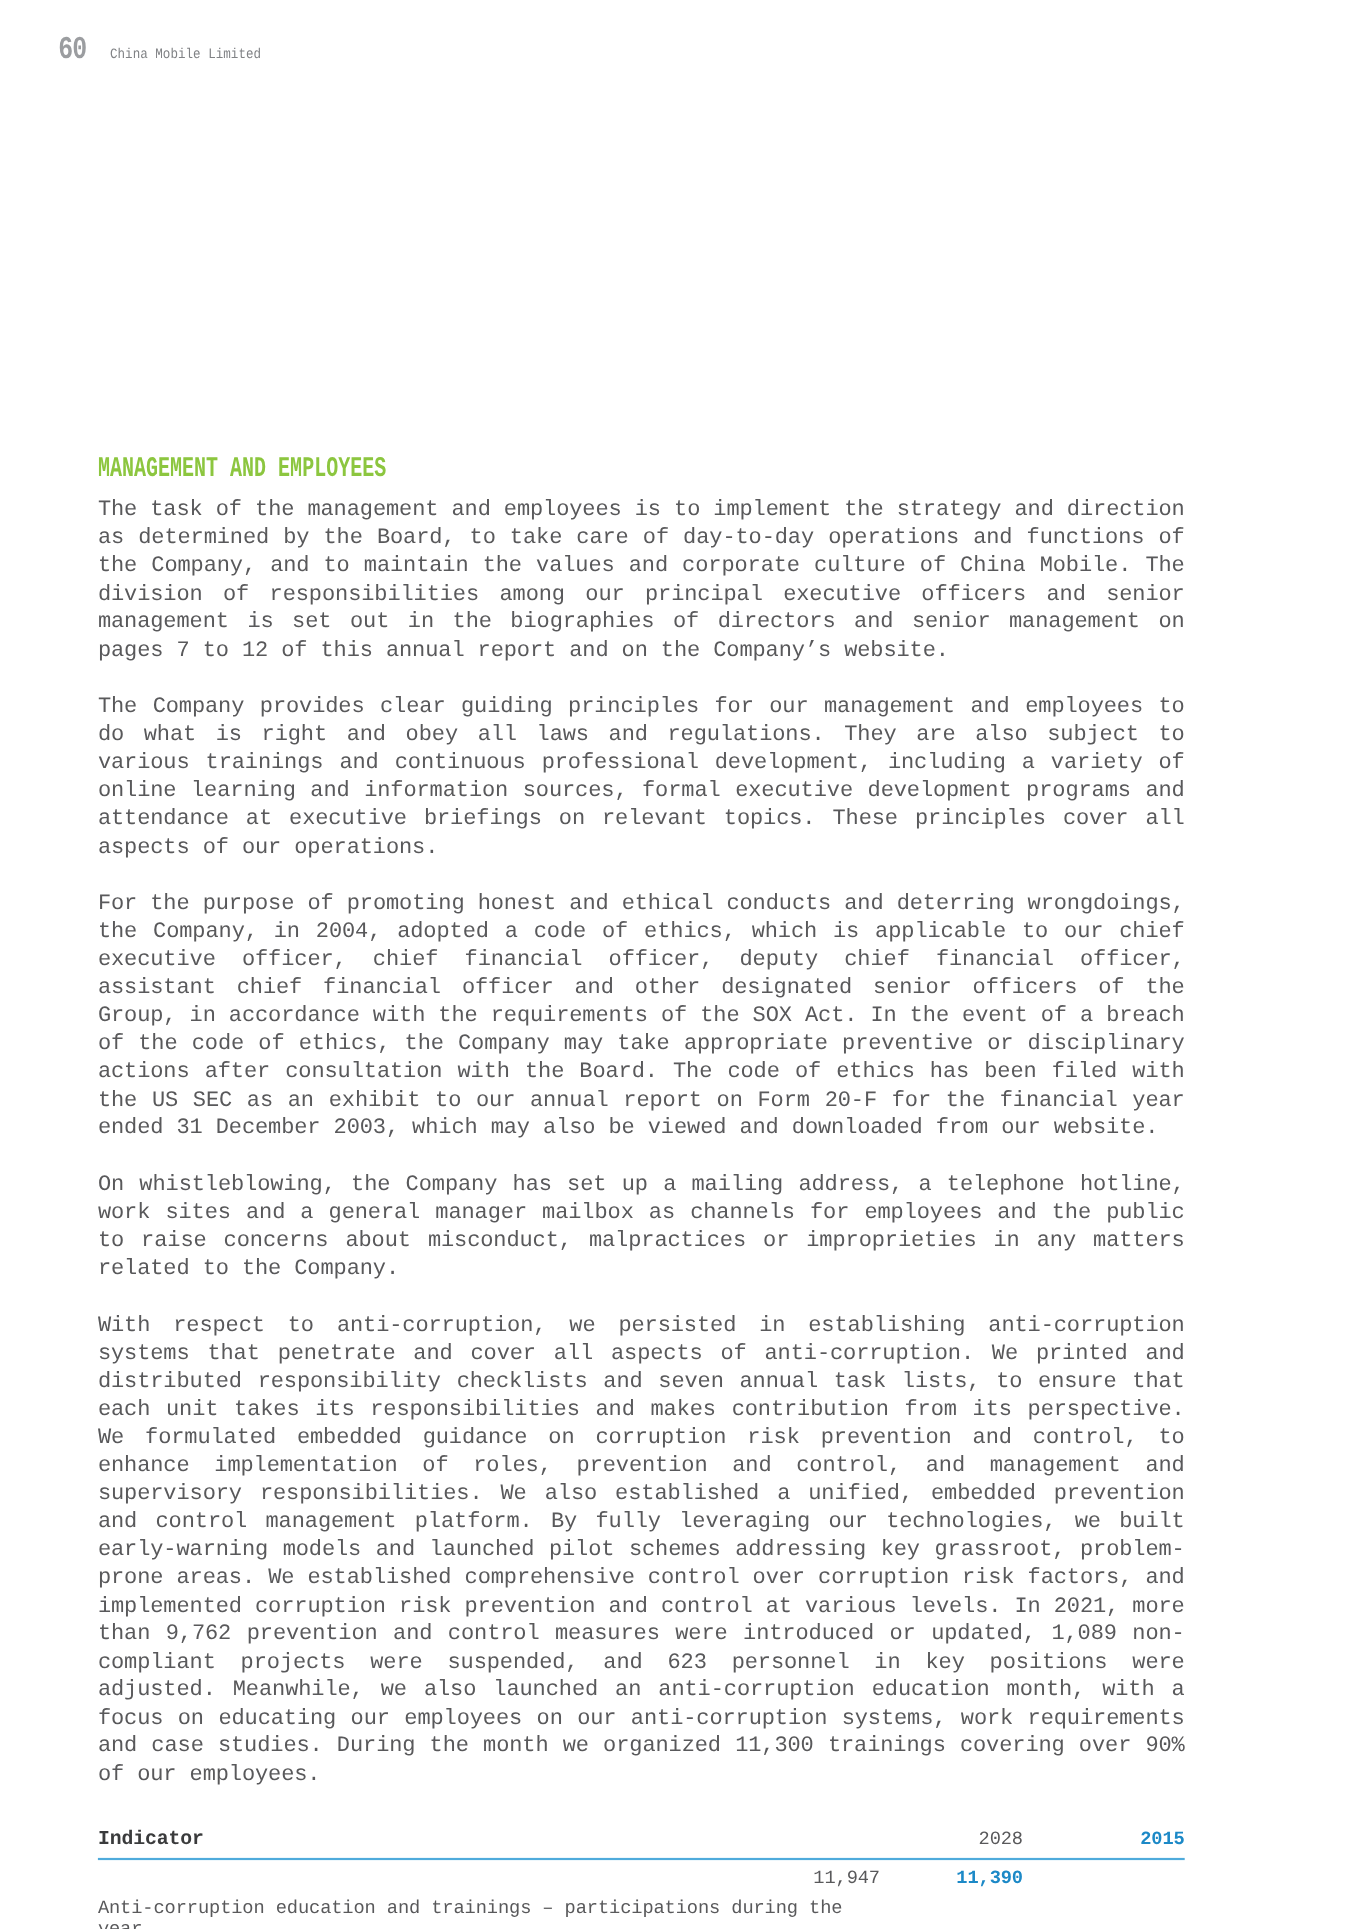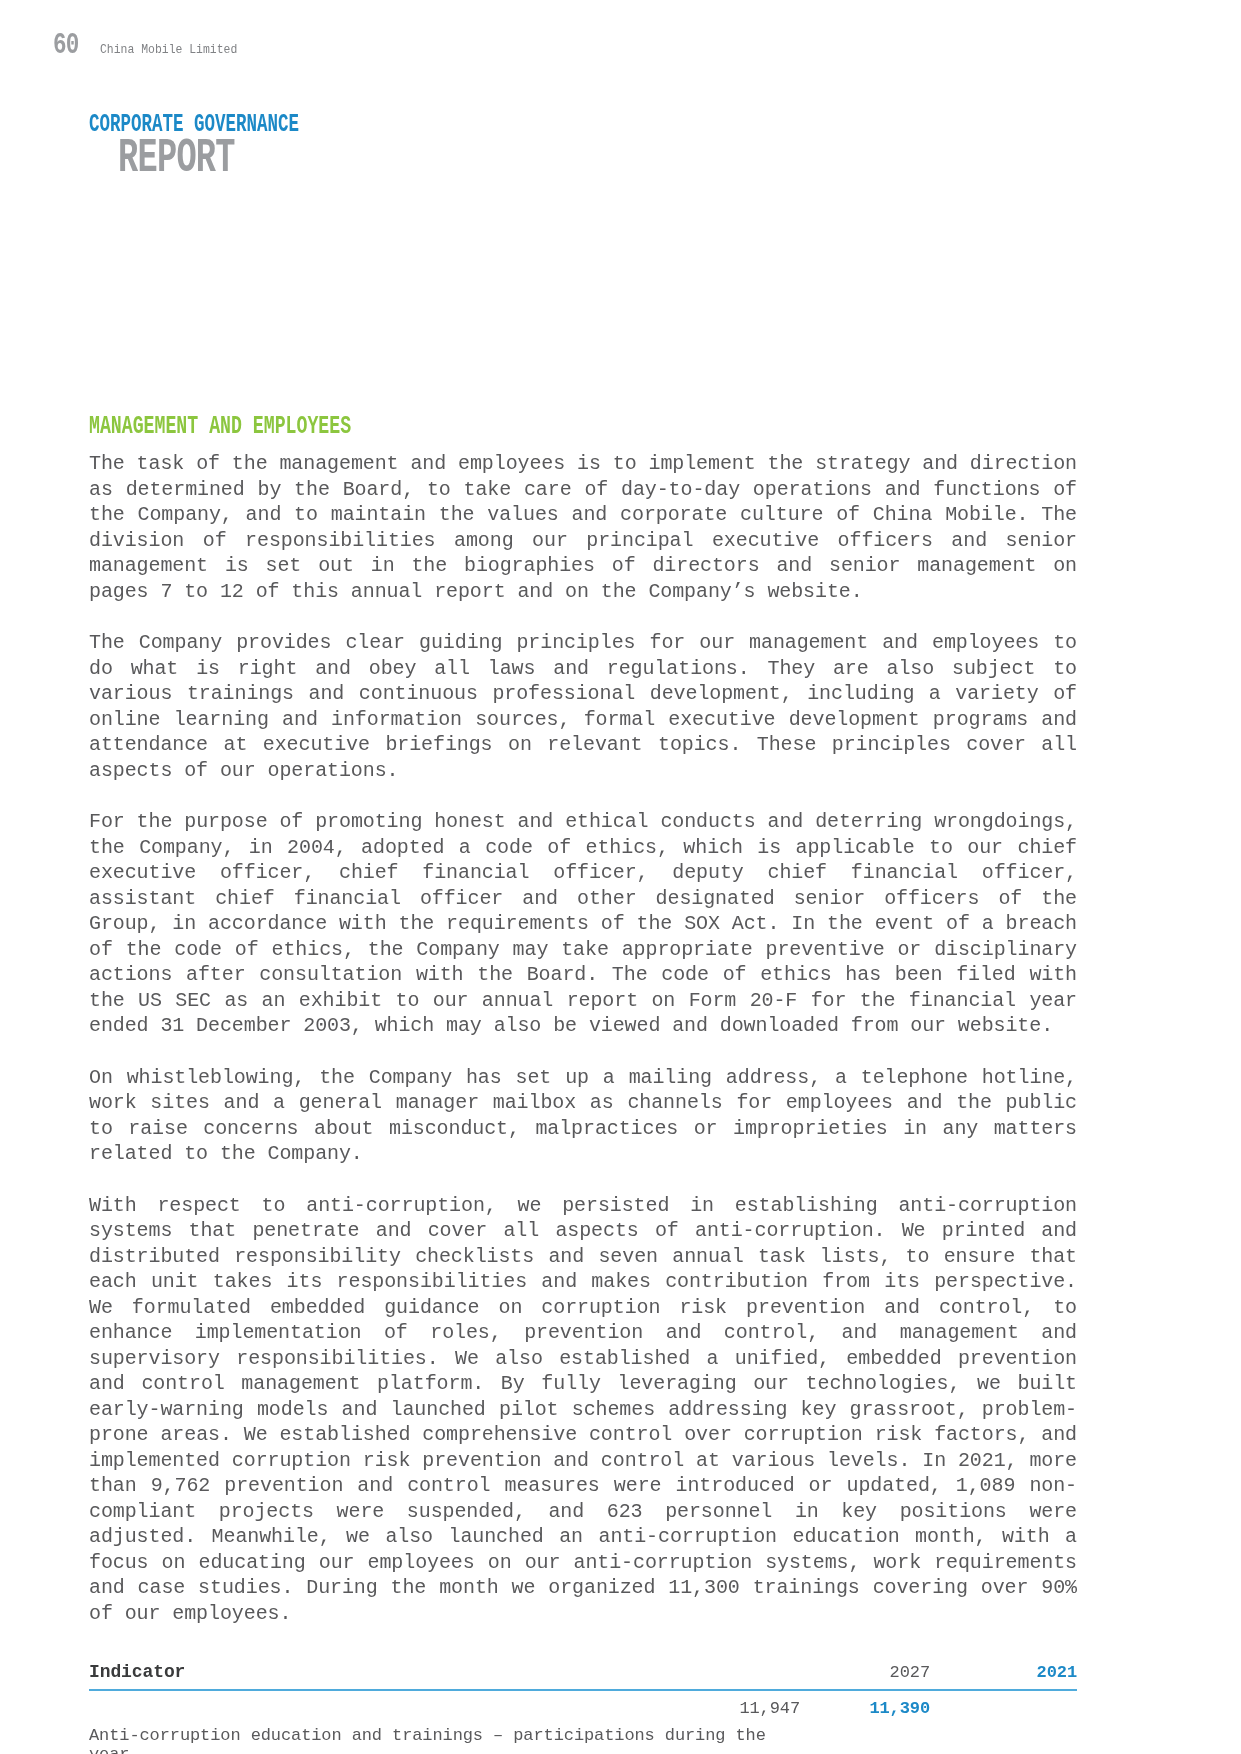--- a/index.html
+++ b/index.html
@@ -80,42 +80,38 @@
   .sub-label{padding-left:17px;}
 </style>
 </head>
 <body>
 
 <div class="page">
 
   <div class="page-num">60</div>
   <div class="company-name">China Mobile Limited</div>
 
-  <div class="title-block">
-    <div class="title-line1">CORPORATE GOVERNANCE</div>
-    <div class="title-line2">REPORT</div>
-  </div>
 
   <div class="content">
 
     <div class="h-green">MANAGEMENT AND EMPLOYEES</div>
 
     <p>The task of the management and employees is to implement the strategy and direction as determined by the Board, to take care of day-to-day operations and functions of the Company, and to maintain the values and corporate culture of China Mobile. The division of responsibilities among our principal executive officers and senior management is set out in the biographies of directors and senior management on pages 7 to 12 of this annual report and on the Company’s website.</p>
     <p>The Company provides clear guiding principles for our management and employees to do what is right and obey all laws and regulations. They are also subject to various trainings and continuous professional development, including a variety of online learning and information sources, formal executive development programs and attendance at executive briefings on relevant topics. These principles cover all aspects of our operations.</p>
 
 
     <p>For the purpose of promoting honest and ethical conducts and deterring wrongdoings, the Company, in 2004, adopted a code of ethics, which is applicable to our chief executive officer, chief financial officer, deputy chief financial officer, assistant chief financial officer and other designated senior officers of the Group, in accordance with the requirements of the SOX Act. In the event of a breach of the code of ethics, the Company may take appropriate preventive or disciplinary actions after consultation with the Board. The code of ethics has been filed with the US SEC as an exhibit to our annual report on Form 20-F for the financial year ended 31 December 2003, which may also be viewed and downloaded from our website.</p>
     <p>On whistleblowing, the Company has set up a mailing address, a telephone hotline, work sites and a general manager mailbox as channels for employees and the public to raise concerns about misconduct, malpractices or improprieties in any matters related to the Company.</p>
     <p>With respect to anti-corruption, we persisted in establishing anti-corruption systems that penetrate and cover all aspects of anti-corruption. We printed and distributed responsibility checklists and seven annual task lists, to ensure that each unit takes its responsibilities and makes contribution from its perspective. We formulated embedded guidance on corruption risk prevention and control, to enhance implementation of roles, prevention and control, and management and supervisory responsibilities. We also established a unified, embedded prevention and control management platform. By fully leveraging our technologies, we built early-warning models and launched pilot schemes addressing key grassroot, problem-prone areas. We established comprehensive control over corruption risk factors, and implemented corruption risk prevention and control at various levels. In 2021, more than 9,762 prevention and control measures were introduced or updated, 1,089 non-compliant projects were suspended, and 623 personnel in key positions were adjusted. Meanwhile, we also launched an anti-corruption education month, with a focus on educating our employees on our anti-corruption systems, work requirements and case studies. During the month we organized 11,300 trainings covering over 90% of our employees.</p>
 
     <div class="ind-table">
       <div class="t-grid t-head">
         <div class="c-label">Indicator</div>
-        <div class="c-num">2027</div>
-        <div class="c-num col-2021">2021</div>
+        <div class="c-num">2028</div>
+        <div class="c-num col-2021">2015</div>
       </div>
 
       <div class="t-grid t-row">
         <div class="c-num">11,947</div>
         <div class="c-num col-2021">11,390</div>
       </div>
 
       <div class="t-grid t-row">
         <div>Anti-corruption education and trainings – participations during the year</div>
         <div class="c-num"></div>

